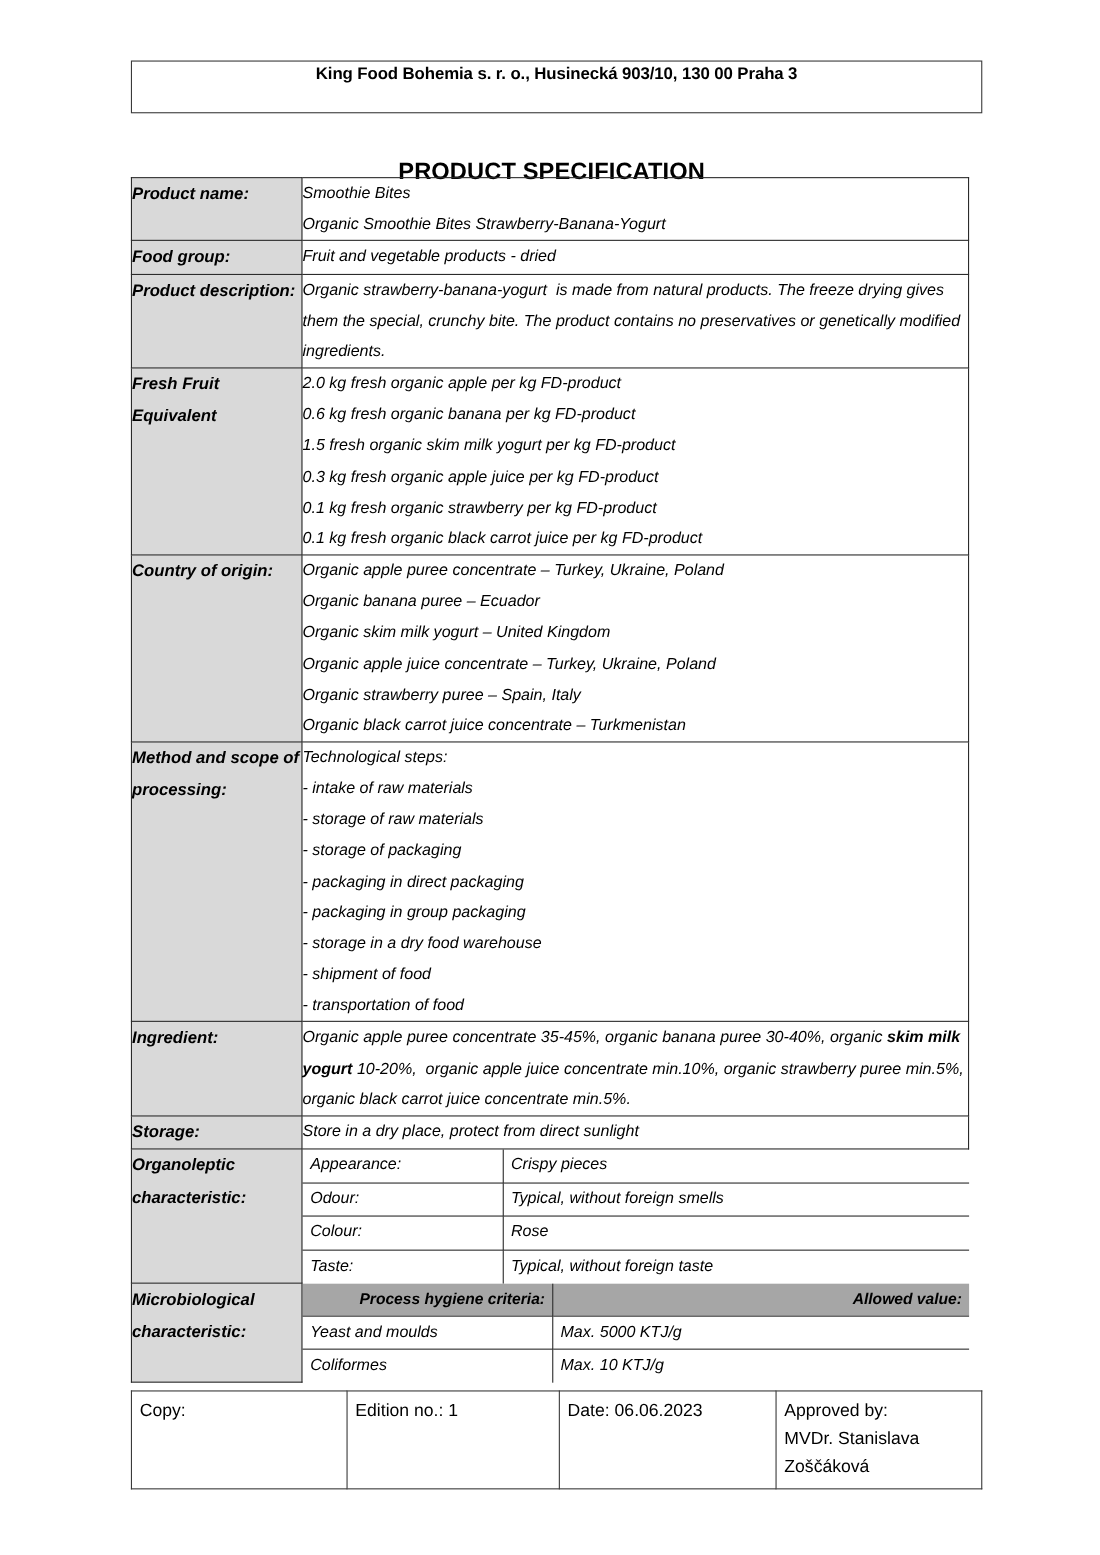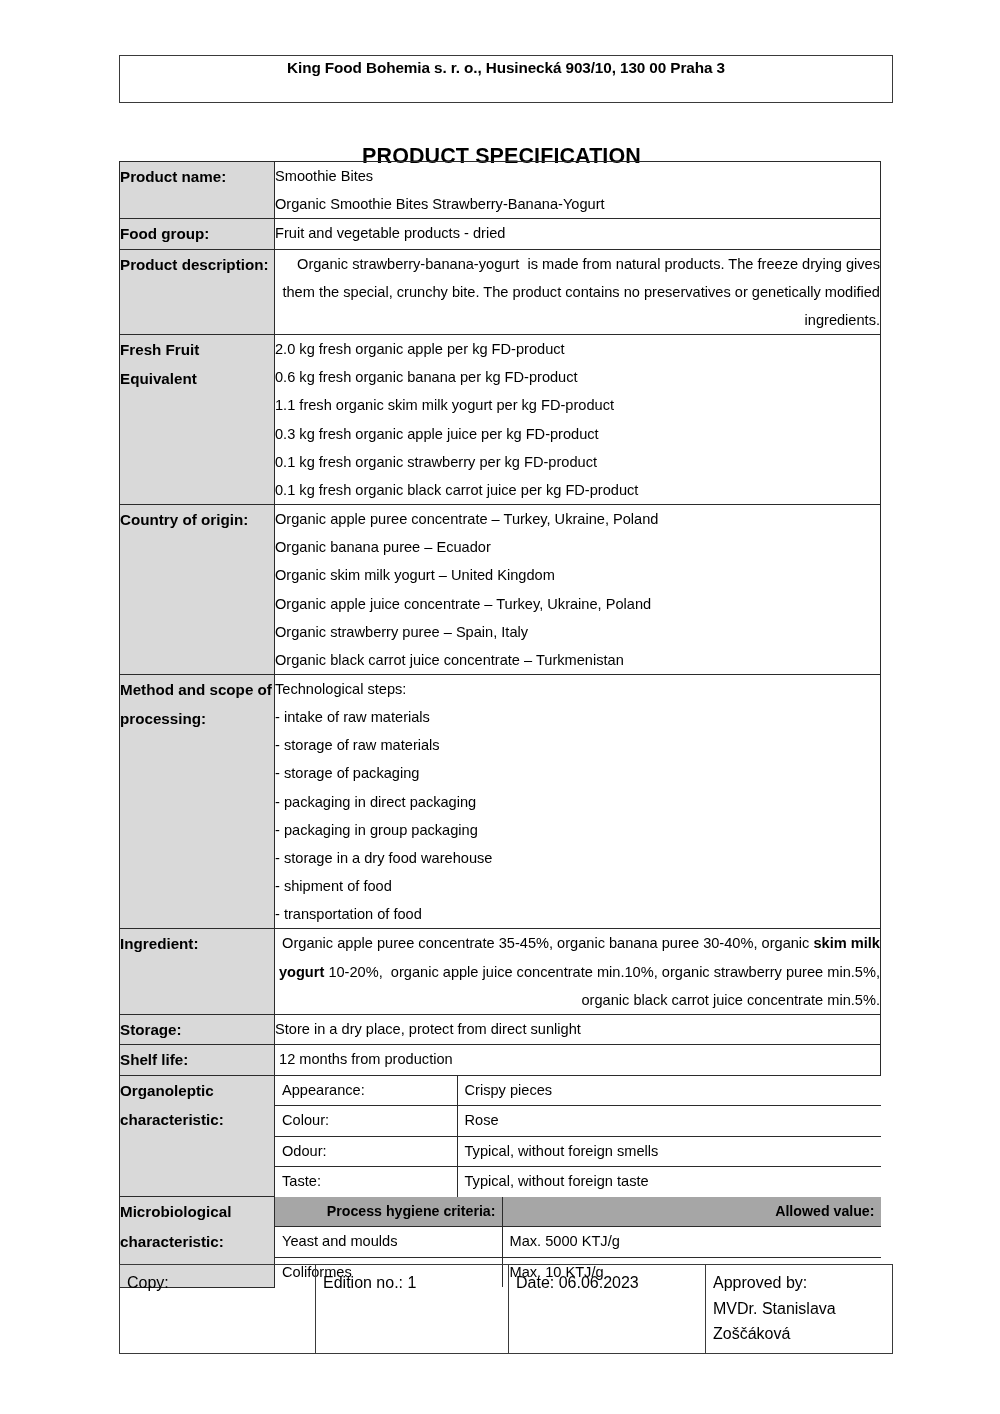--- a/index.html
+++ b/index.html
@@ -56,20 +56,21 @@
 
   
   table.spec {
     position: absolute;
     left: 119px;
     top: 161px;
     width: 761px;
     border-collapse: collapse;
     table-layout: fixed;
     font-size: 14.6px;
+    font-style: italic;
   }
   table.spec td {
     border: 1px solid #2b2b2b;
     vertical-align: top;
     padding: 0;
   }
   td.label {
     background: #d9d9d9;
     font-weight: bold;
     font-size: 15.2px;
@@ -81,21 +82,20 @@
     padding: 4px 6px 6px 7px;
     line-height: 1.93;
   }
   td.value .ln {
     display: block;
     white-space: pre-wrap;
   }
   td.value p {
     margin: 0;
     white-space: pre-wrap;
-    text-align: right;
   }
 
   
   table.sub {
     width: 100%;
     border-collapse: collapse;
     table-layout: fixed;
     font-size: 14.6px;
   }
   table.sub td {
@@ -181,21 +181,21 @@
       </tr>
 
       <tr>
         <td class="label">
           <span class="ln">Fresh Fruit</span>
           <span class="ln">Equivalent</span>
         </td>
         <td class="value">
           <span class="ln">2.0 kg fresh organic apple per kg FD-product</span>
           <span class="ln">0.6 kg fresh organic banana per kg FD-product</span>
-          <span class="ln">1.1 fresh organic skim milk yogurt per kg FD-product</span>
+          <span class="ln">1.5 fresh organic skim milk yogurt per kg FD-product</span>
           <span class="ln">0.3 kg fresh organic apple juice per kg FD-product</span>
           <span class="ln">0.1 kg fresh organic strawberry per kg FD-product</span>
           <span class="ln">0.1 kg fresh organic black carrot juice per kg FD-product</span>
         </td>
       </tr>
 
       <tr>
         <td class="label">
           <span class="ln">Country of</span>
           <span class="ln">origin:</span>
@@ -236,50 +236,44 @@
         </td>
       </tr>
 
       <tr>
         <td class="label">Storage:</td>
         <td class="value">
           <span class="ln">Store in a dry place, protect from direct sunlight</span>
         </td>
       </tr>
 
-      <tr>
-        <td class="label">Shelf life:</td>
-        <td class="value">
-          <span class="ln"> 12 months from production</span>
-        </td>
-      </tr>
 
       <tr>
         <td class="label">
           <span class="ln">Organoleptic</span>
           <span class="ln">characteristic:</span>
         </td>
         <td class="cellwrap">
           <table class="sub">
             <colgroup>
                 <col style="width:182px">
                 <col>
               </colgroup>
             <tbody>
               <tr>
                 <td class="nb-left nb-top">Appearance:</td>
                 <td class="nb-right nb-top">Crispy pieces</td>
               </tr>
               <tr>
+                <td class="nb-left">Odour:</td>
+                <td class="nb-right">Typical, without foreign smells</td>
+              </tr>
+              <tr>
                 <td class="nb-left">Colour:</td>
                 <td class="nb-right">Rose</td>
-              </tr>
-              <tr>
-                <td class="nb-left">Odour:</td>
-                <td class="nb-right">Typical, without foreign smells</td>
               </tr>
               <tr>
                 <td class="nb-left nb-bot">Taste:</td>
                 <td class="nb-right nb-bot">Typical, without foreign taste</td>
               </tr>
             </tbody>
           </table>
         </td>
       </tr>
 

